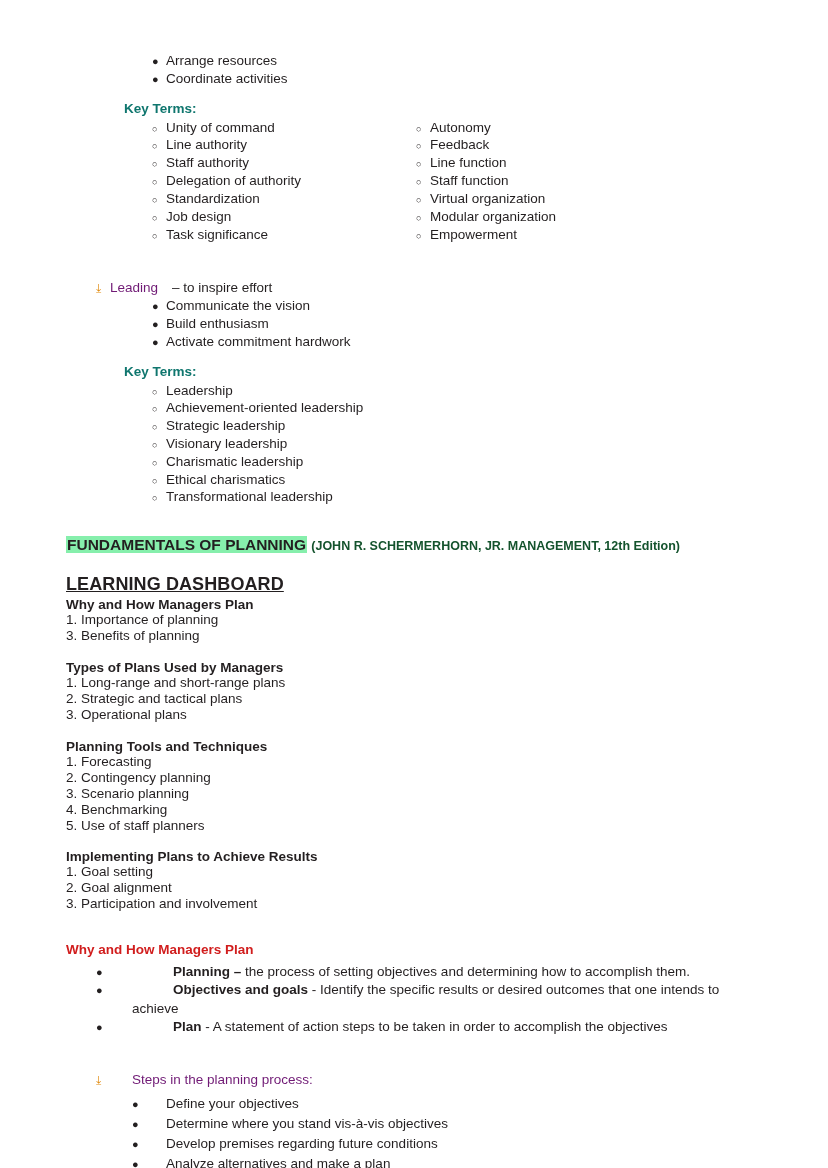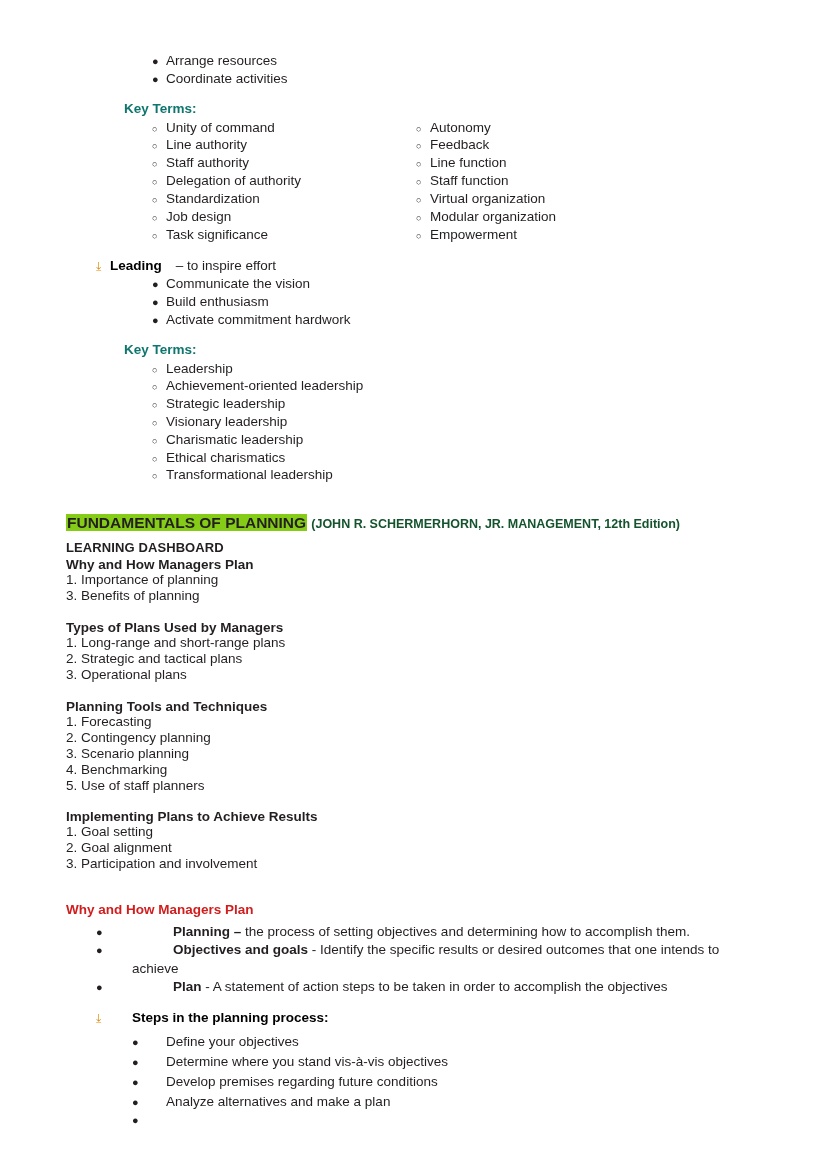--- a/index.html
+++ b/index.html
@@ -70,23 +70,24 @@
   .keyterms-head {
     color: #0f766e;
     font-weight: bold;
     font-size: 13.5px;
     margin-left: 58px;
     margin-top: 13px;
     margin-bottom: 3px;
   }
 
   .purple-head {
-    color: #000000;
-    font-weight: bold;
-    font-size: 13.5px;
+    color: #701a75;
+    font-weight: normal;
+    font-size: 13.5px;
+    margin-top: 22px;
   }
   .normal-inline {
     color: #231f20;
     font-weight: normal;
     margin-left: 14px;
   }
 
   .two-col {
     display: flex;
     gap: 0px;
@@ -94,37 +95,38 @@
   .col-left { width: 350px; }
   .col-right { width: 330px; }
   .col-right .lvl-circle { margin-left: 0px; }
 
   
   .title-block {
     margin-top: 30px;
     font-size: 15px;
   }
   .hl {
-    background: #84cc16;
+    background: #86efac;
     font-weight: bold;
     font-size: 15.5px;
     color: #231f20;
     padding: 0 1px;
   }
   .title-paren {
     font-weight: bold;
     font-size: 12.5px;
     color: #14532d;
   }
 
   .dash-head {
     font-weight: bold;
-    font-size: 13px;
-    margin-top: 8px;
+    font-size: 18px;
+    margin-top: 20px;
     letter-spacing: .1px;
+    text-decoration: underline;
   }
   .sub-head {
     font-weight: bold;
     font-size: 13.5px;
     margin-top: 2px;
   }
   .sub-head.spaced { margin-top: 16px; }
   .num-line {
     font-size: 13.5px;
     line-height: 1.18;

